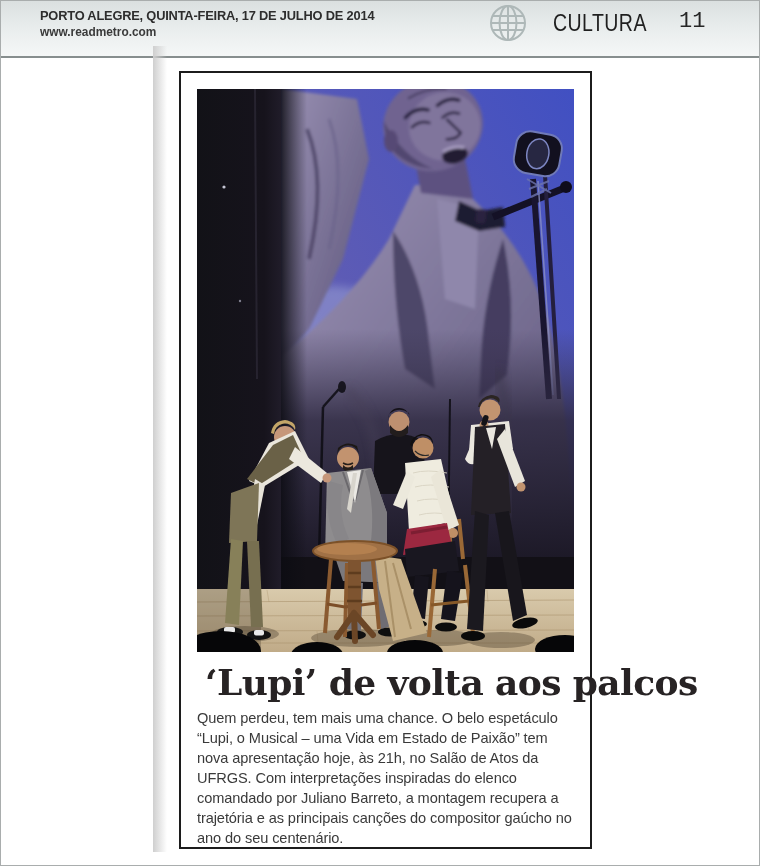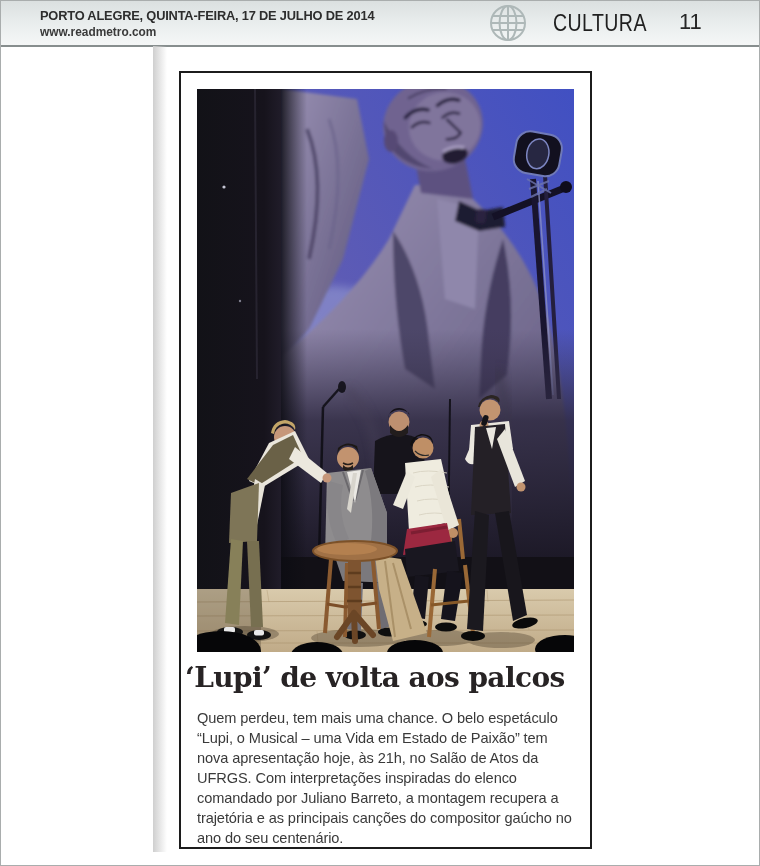--- a/index.html
+++ b/index.html
@@ -4,57 +4,57 @@
 <style>
   * { margin:0; padding:0; box-sizing:border-box; }
   html,body { background:#ffffff; }
   .page {
     position:relative; width:760px; height:866px; background:#fff;
     font-family:"Liberation Sans", sans-serif;
     border:1px solid #a9adad; overflow:hidden;
   }
   
   .page-header {
-    position:absolute; top:0; left:0; width:758px; height:46px;
+    position:absolute; top:0; left:0; width:758px; height:57px;
     background:linear-gradient(180deg,#dbe0e0 0%,#e9eded 50%,#f5f7f7 100%);
     border-bottom:2px solid #878e8e;
   }
   .date-line {
     position:absolute; left:39px; top:7px; font-size:13.5px; font-weight:700;
     color:#2d2d2d; letter-spacing:-0.2px; transform:scaleX(.95); transform-origin:left top;
     white-space:nowrap;
   }
   .site-url {
     position:absolute; left:39px; top:24px; font-size:12.5px; font-weight:700;
     color:#3a3a3a; transform:scaleX(.95); transform-origin:left top;
   }
   .globe { position:absolute; left:488px; top:3px; width:38px; height:38px; }
   .section-title {
     position:absolute; left:552px; top:9px; font-size:23px; font-weight:400;
     color:#1f1f1f; letter-spacing:.5px; transform:scaleX(.85); transform-origin:left top;
     white-space:nowrap;
   }
   .page-number {
     position:absolute; left:678px; top:8px; font-size:22px;
-    font-family:Liberation Sans, sans-serif; color:#262626;
+    font-family:Liberation Mono, monospace; color:#262626;
   }
   
   .fold-shadow {
     position:absolute; left:152px; top:45px; width:14px; height:806px;
     background:linear-gradient(90deg,#cfcfcf 0%, rgba(255,255,255,0) 100%);
   }
   
   .card {
     position:absolute; left:178px; top:70px; width:413px; height:778px;
     border:2px solid #1c1c1c; background:#fff;
   }
   .photo { position:absolute; left:16px; top:16px; width:377px; height:563px; display:block; }
   .headline {
-    position:absolute; left:4px; top:588px; width:385px;
-    font-family:"DejaVu Serif", serif; font-weight:700; font-size:28px;
+    position:absolute; left:24px; top:588px; width:385px;
+    font-family:"DejaVu Serif", serif; font-weight:700; font-size:36px;
     letter-spacing:-0.6px; color:#272324; white-space:nowrap;
   }
   .article-text { position:absolute; left:16px; top:635px; width:381px; }
   .body-text {
     font-size:14.6px; line-height:20px; color:#3a3a3a; font-weight:400;
     letter-spacing:-0.1px;
   }
   .last-line { margin-top:2px; }
   .price { font-weight:700; font-size:15px; color:#2d2d2d; letter-spacing:-0.1px; }
   .sep { color:#b5b5b5; font-size:11px; margin:0 5px 0 7px; }

